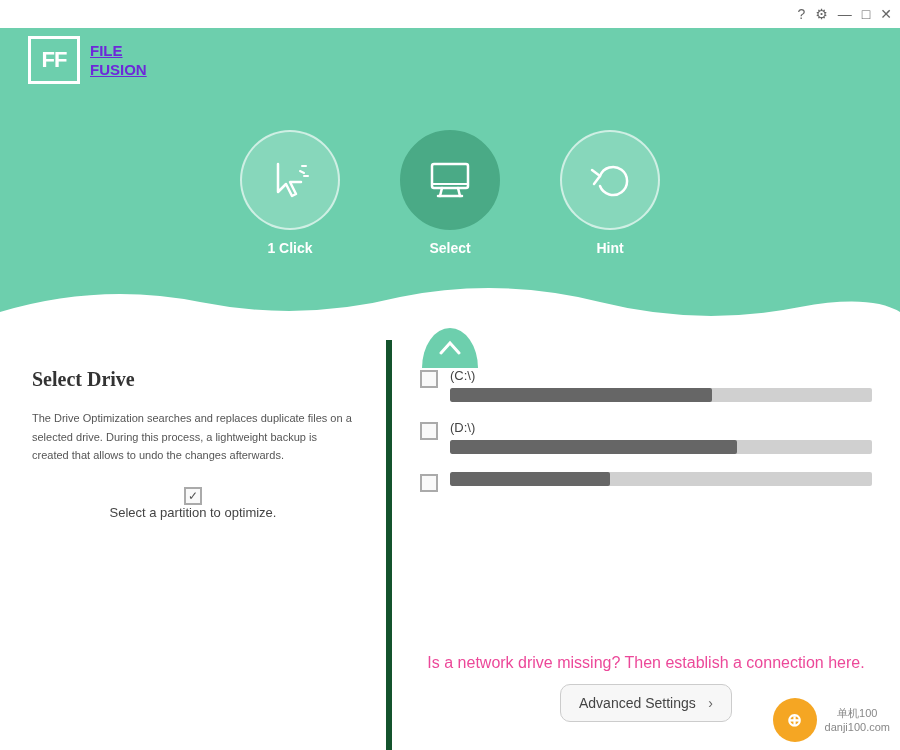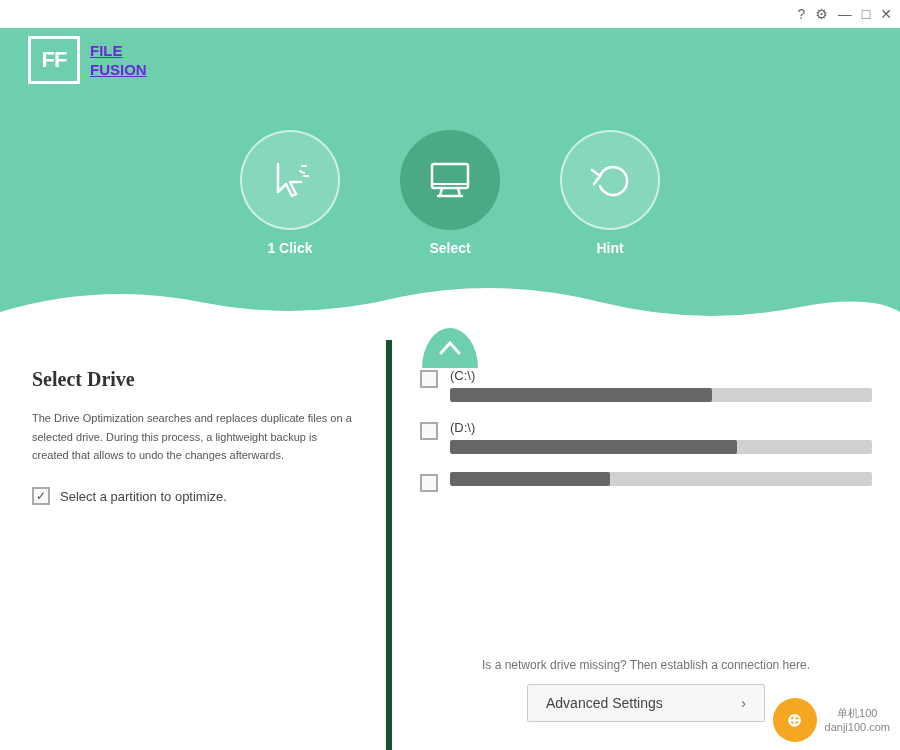--- a/index.html
+++ b/index.html
@@ -176,22 +176,22 @@
     }
     .description {
       font-size: 11px;
       color: #555;
       line-height: 1.7;
       margin-bottom: 22px;
     }
     .checkbox-row {
       display: flex;
       align-items: center;
-      gap: 10px;
       margin-bottom: 22px;
+      flex-direction: column;
     }
     .checkbox-custom {
       width: 18px;
       height: 18px;
       border: 2px solid #aaa;
       background: #f9f9f9;
       display: flex;
       align-items: center;
       justify-content: center;
       flex-shrink: 0;
@@ -259,39 +259,39 @@
       position: relative;
       overflow: hidden;
     }
     .drive-bar-fill {
       height: 100%;
       background: #666;
       border-radius: 2px;
     }
 
     .network-hint {
-      font-size: 12px;
-      color: #737373;
+      font-size: 16px;
+      color: #ec4899;
       text-align: center;
       margin-bottom: 12px;
       margin-top: 10px;
     }
 
     .advanced-btn {
       display: flex;
       align-items: center;
       justify-content: space-between;
       border: 1px solid #ccc;
       background: #f7f7f7;
       padding: 10px 18px;
       cursor: pointer;
       font-size: 14px;
       color: #444;
-      border-radius: 2px;
-      width: 238px;
+      border-radius: 10px;
+      width: 172px;
       align-self: center;
     }
     .advanced-btn-arrow {
       font-size: 14px;
       color: #666;
     }
 
     
     .bottom-right {
       position: absolute;

